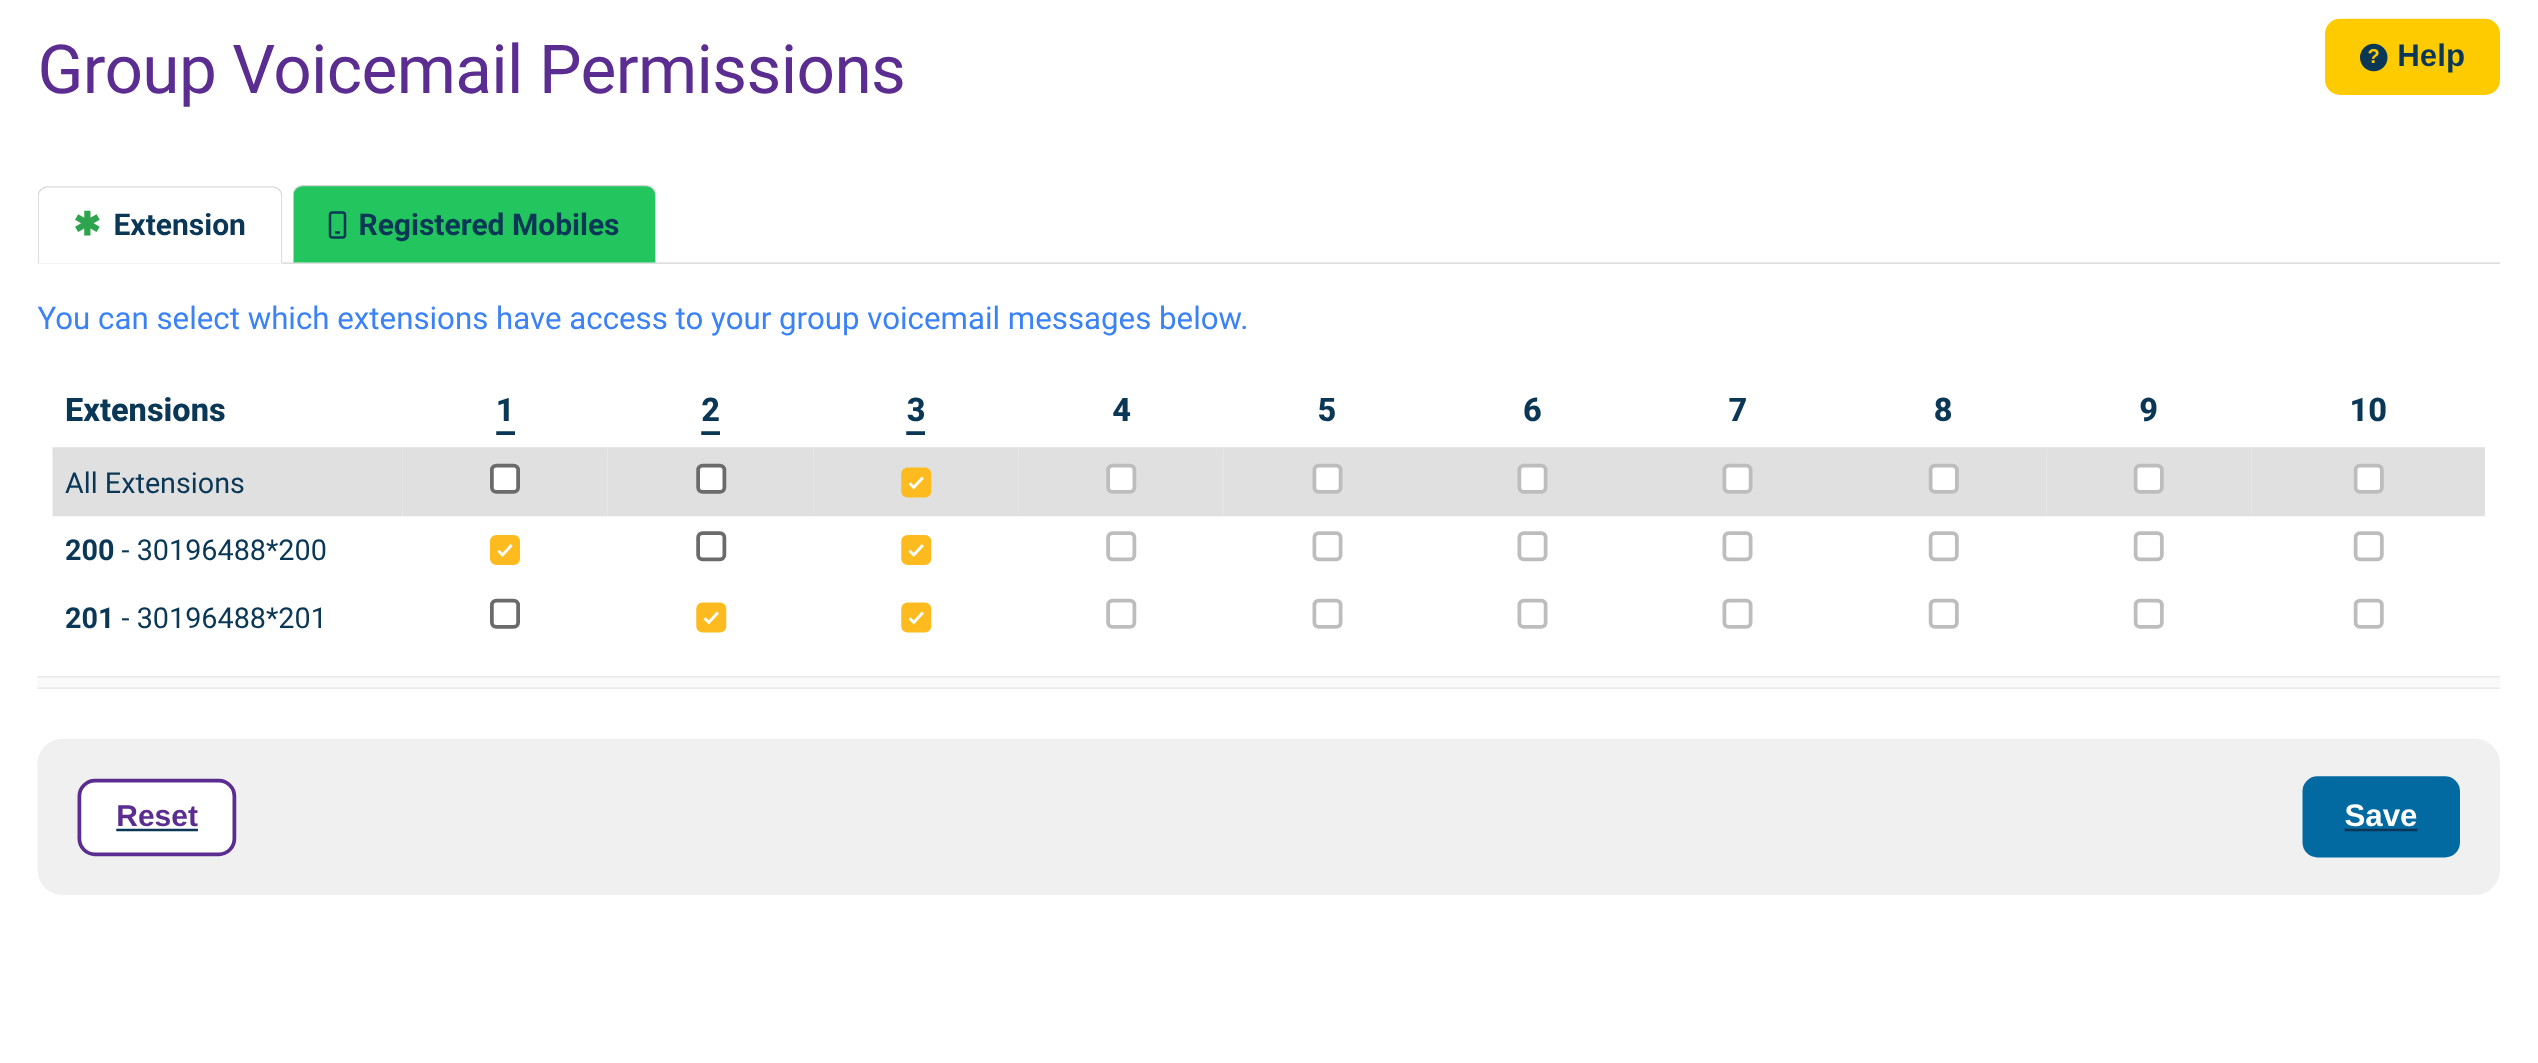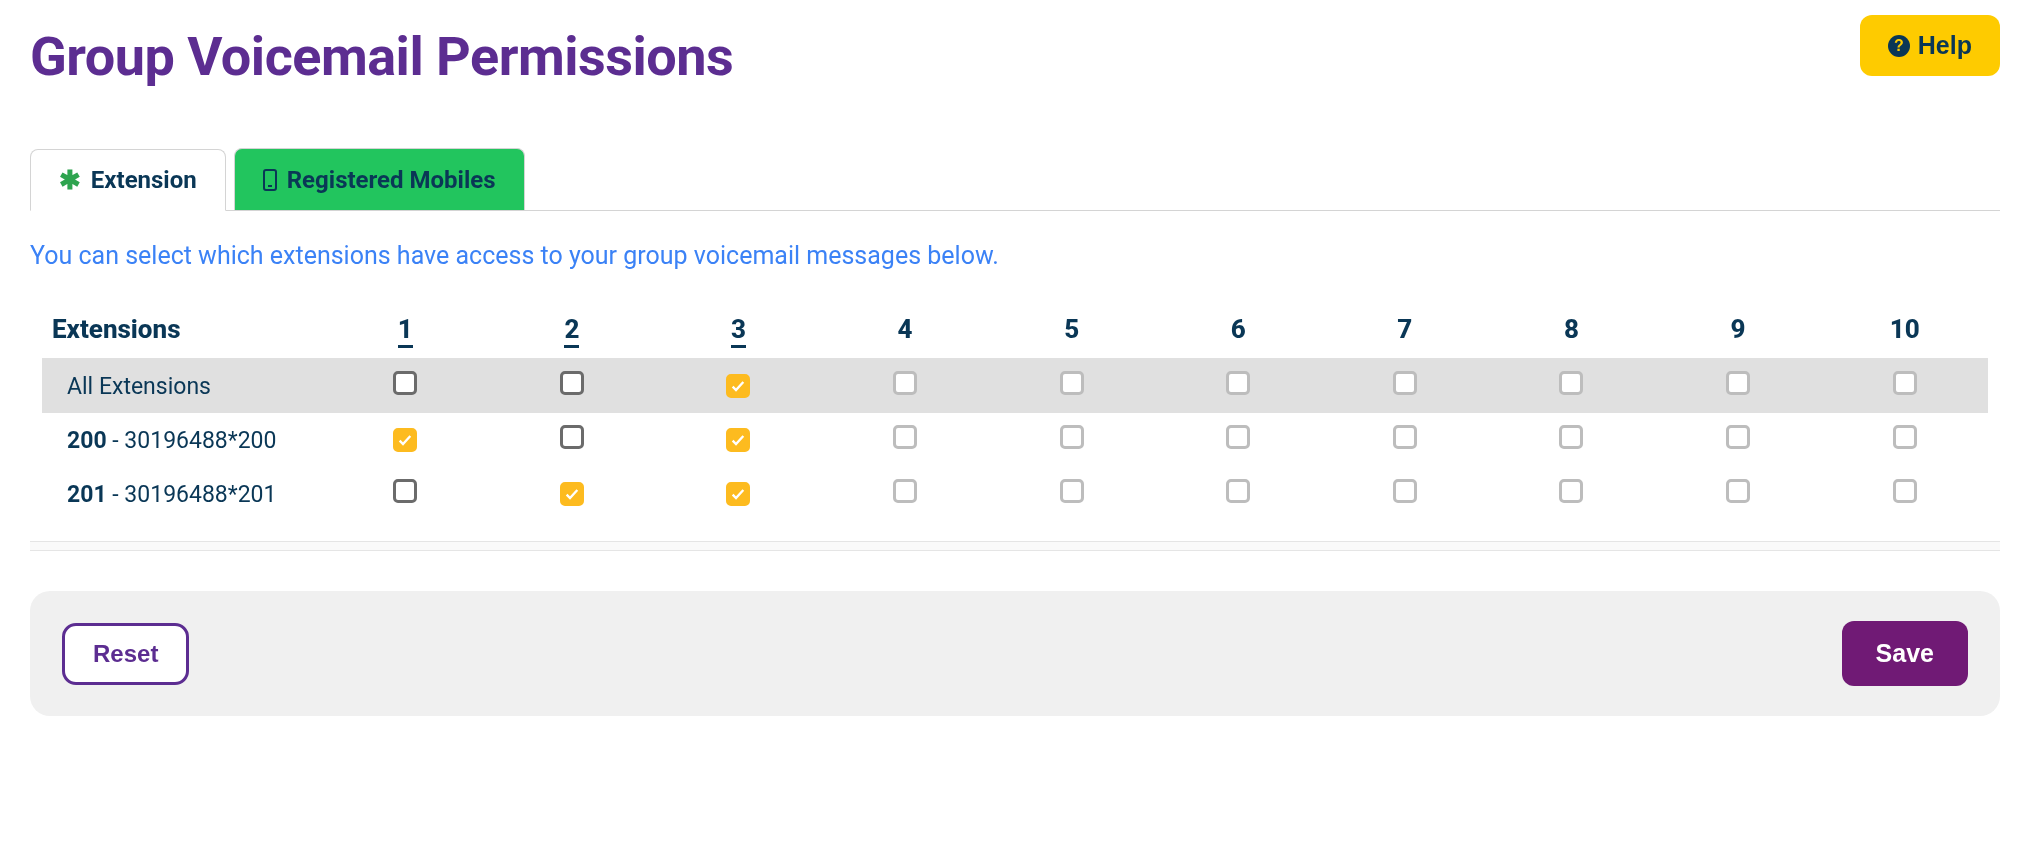--- a/index.html
+++ b/index.html
@@ -11,21 +11,21 @@
     color: #0a3756;
     width: 2030px;
   }
   .header-row {
     display: flex;
     justify-content: space-between;
     align-items: flex-start;
   }
   h1.page-title {
     font-size: 54px;
-    font-weight: 700;
+    font-weight: 400;
     color: #5c2d91;
     margin: 10px 0 30px 0;
     letter-spacing: -0.5px;
   }
   .help-btn {
     background: #fecb00;
     color: #0a3756;
     font-weight: 800;
     font-size: 25px;
     border: none;
@@ -121,21 +121,21 @@
   }
   thead th.num {
     text-align: center;
   }
   thead th.num.underlined span {
     border-bottom: 3px solid #0a3756;
     padding-bottom: 1px;
   }
   tbody td {
     font-size: 23px;
-    padding: 12px 25px;
+    padding: 12px 10px;
     color: #0a3756;
     margin-left: 40px;
   }
   tbody tr.all-row td {
     background: #e0e0e0;
   }
   tbody td.ext-cell .ext-num {
     font-weight: 700;
   }
   tbody td.cb-cell {
@@ -176,33 +176,34 @@
     margin: 20px 0 40px 0;
     background: #fafafa;
   }
   .footer-bar {
     background: #f0f0f0;
     border-radius: 20px;
     padding: 30px 32px;
     display: flex;
     justify-content: space-between;
     align-items: center;
+    text-decoration: underline;
   }
   .reset-btn {
     background: #fff;
     color: #5c2d91;
     border: 3px solid #5c2d91;
     border-radius: 14px;
     font-size: 24px;
     font-weight: 600;
     padding: 14px 28px;
     cursor: pointer;
   }
   .save-btn {
-    background: #701a75;
+    background: #0369a1;
     color: #fff;
     border: none;
     border-radius: 12px;
     font-size: 25px;
     font-weight: 700;
     padding: 18px 34px;
     cursor: pointer;
   }
 </style>
 </head>

